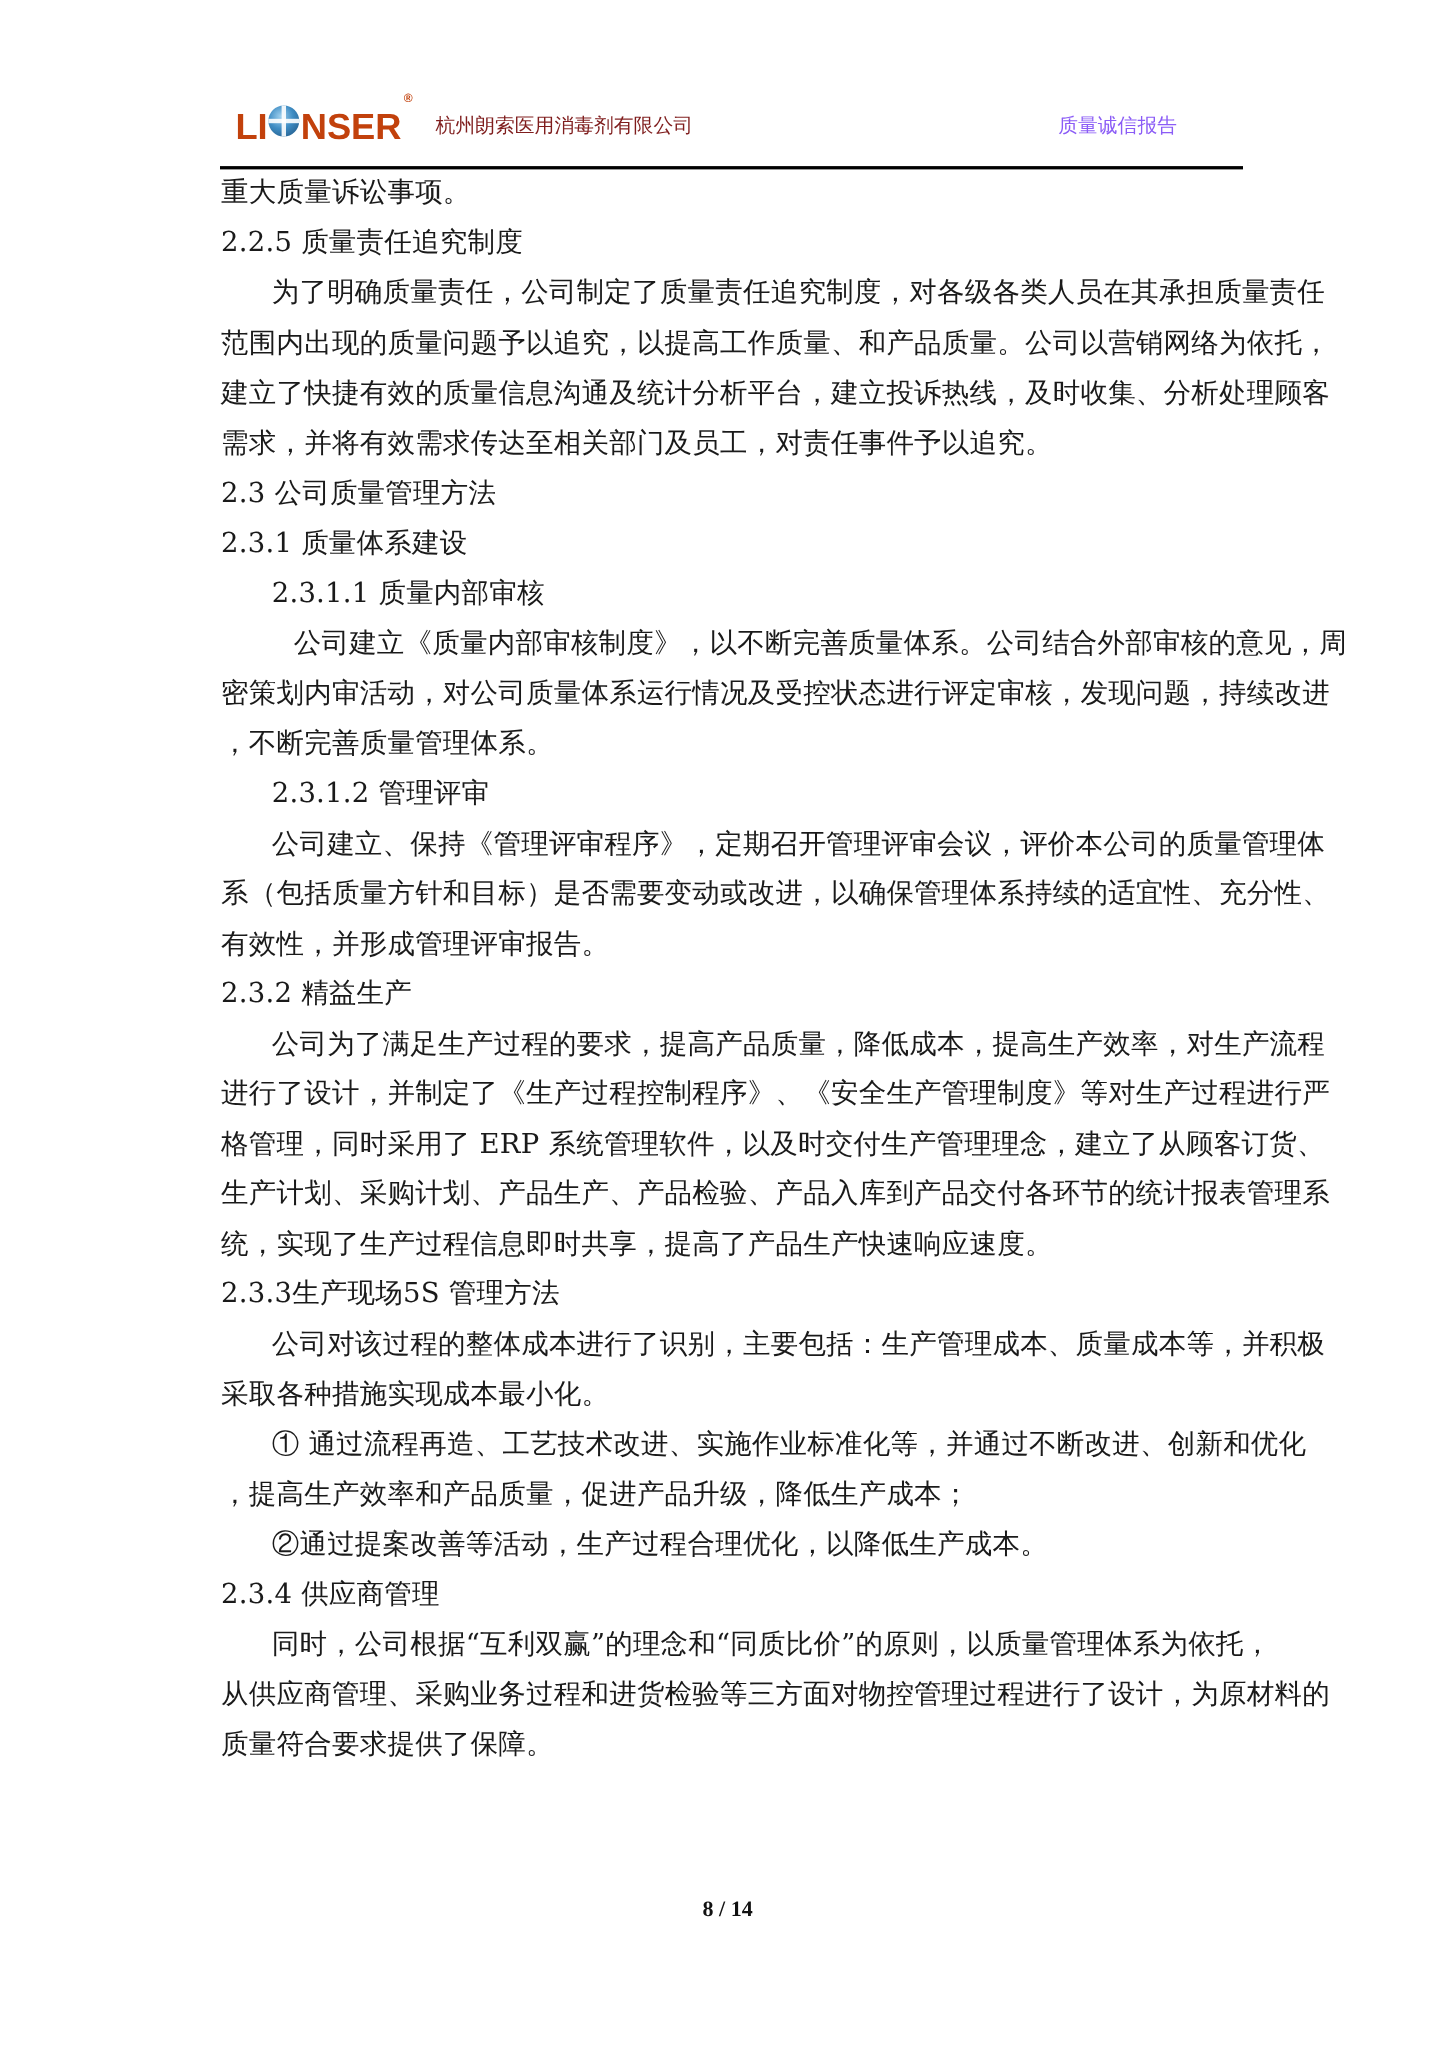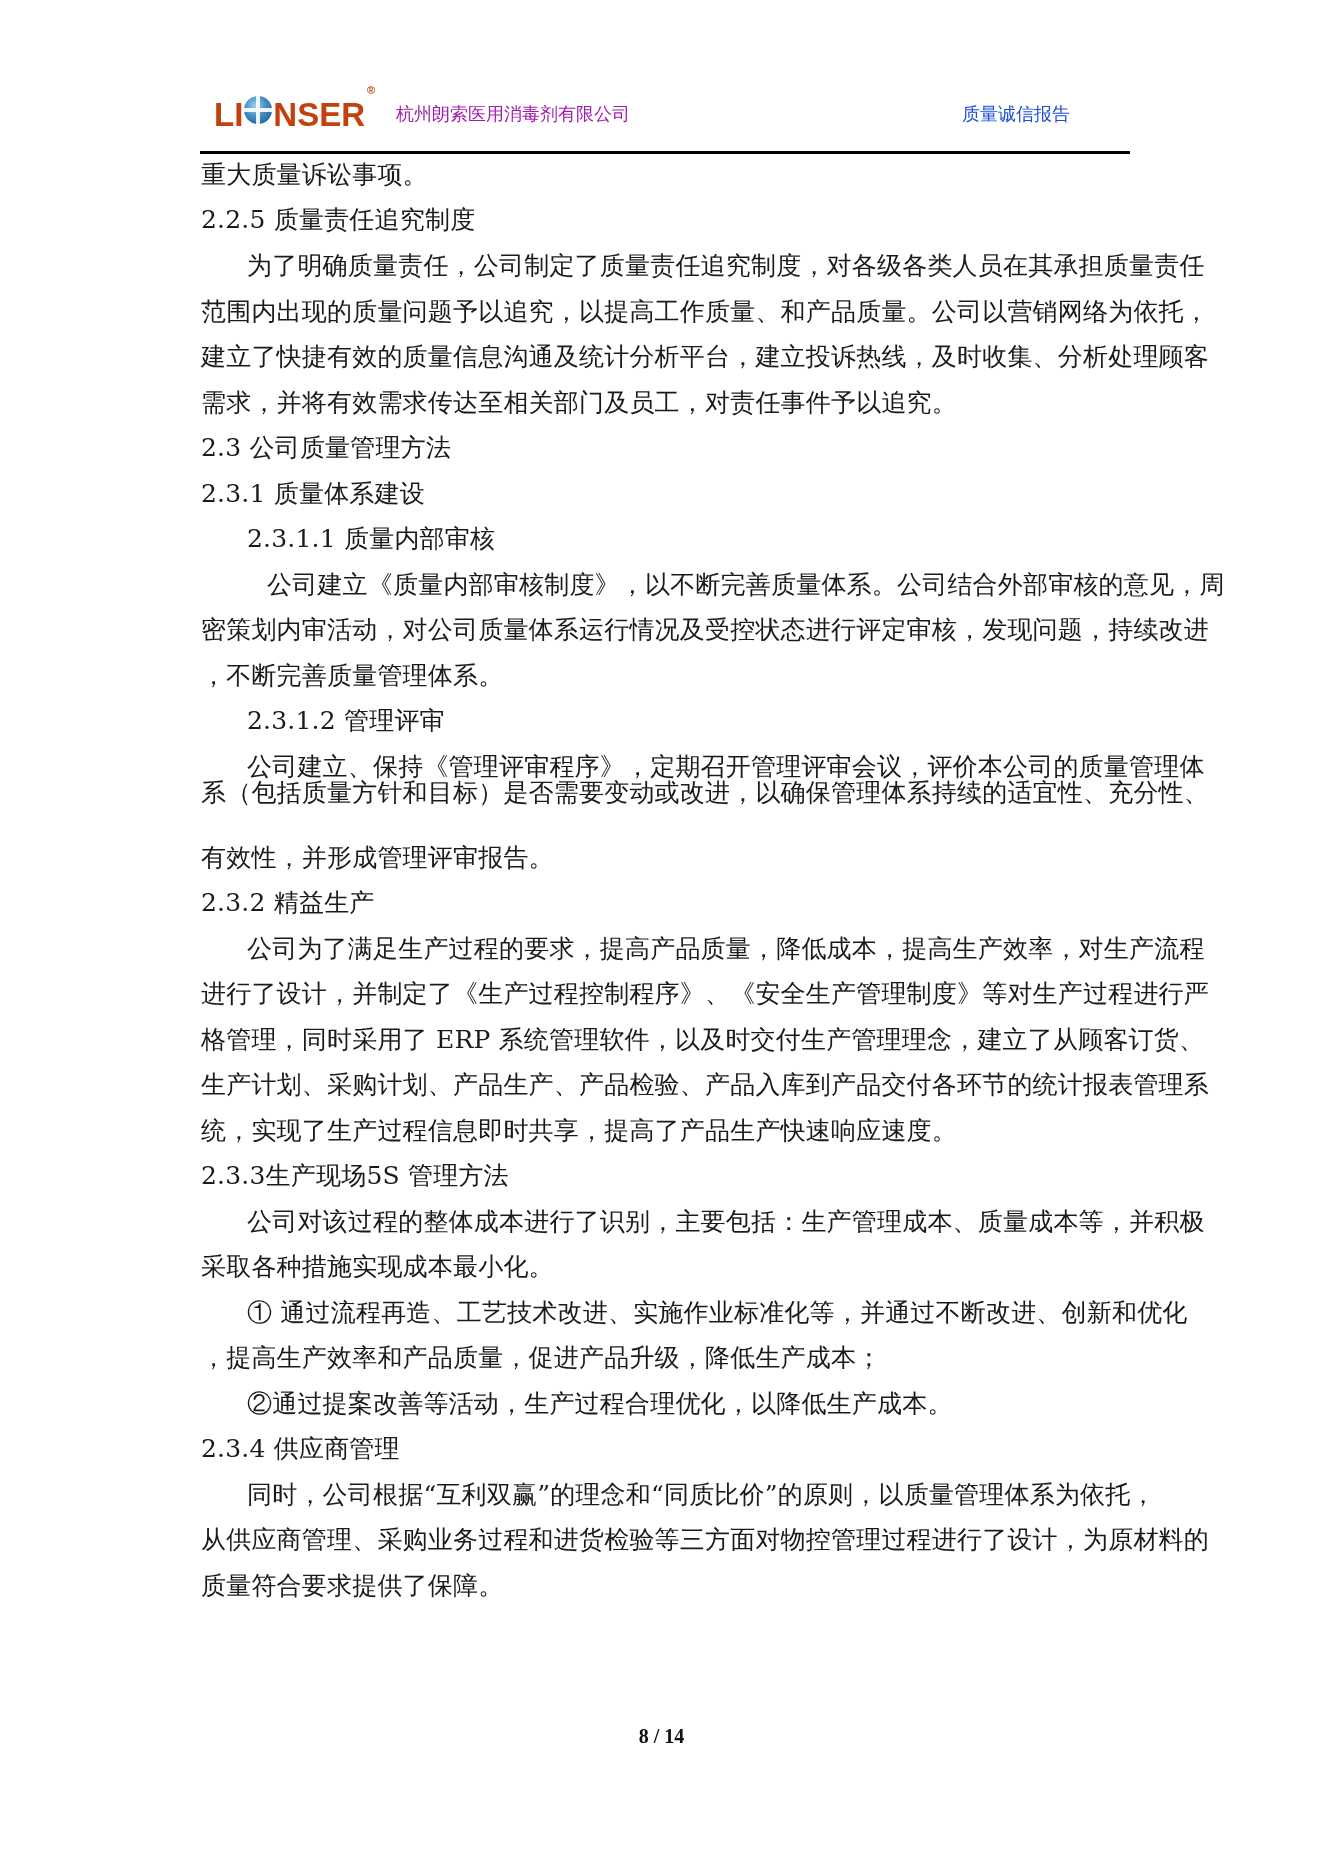--- a/index.html
+++ b/index.html
@@ -8,23 +8,23 @@
   .header { position: absolute; left: 200px; top: 96px; width: 930px; height: 40px; }
   .logo { position: absolute; left: 14px; top: 0; height: 40px; display: flex; 
           font-family: Liberation Sans, sans-serif; font-weight: 900; font-size: 33px;
           letter-spacing: 0px; color: #c2410c; }
   .logo .globe { display: inline-block; width: 28px; height: 28px; border-radius: 50%;
           background: radial-gradient(circle at 40% 35%, #9fd0ee 0%, #3f8dc4 45%, #1b4f7c 100%);
           position: relative; margin: 0 1px; }
   .logo .globe::before { content: ""; position: absolute; left: 12px; top: 0; width: 4px; height: 28px; background: #fff; opacity: .9; }
   .logo .globe::after { content: ""; position: absolute; left: 0; top: 12px; width: 28px; height: 4px; background: #fff; opacity: .9; }
   .logo .reg { font-size: 11px; font-weight: 700; position: relative; top: -12px; margin-left: 2px; }
-  .company { position: absolute; left: 196px; top: 6px; font-size: 18px; color: #a21caf;
+  .company { position: absolute; left: 196px; top: 6px; font-size: 18px; color: #7f1d1d;
              font-family: "DejaVu Sans", "Liberation Sans", sans-serif; }
-  .report-title { position: absolute; right: 60px; top: 6px; font-size: 18px; color: #1d4ed8;
+  .report-title { position: absolute; right: 60px; top: 6px; font-size: 18px; color: #8b5cf6;
              font-family: Liberation Sans, sans-serif; }
   .rule { position: absolute; left: 200px; top: 151px; width: 930px; height: 3px; background: #000; }
   .content { position: absolute; left: 201px; top: 158px; width: 930px; }
   .line { position: absolute; left: 0; height: 34px; line-height: 34px; font-size: 25px; white-space: nowrap;
           letter-spacing: 0.2px; }
   .indent1 { left: 46px; }
   .page-num { position: absolute; left: 0; width: 1323px; top: 1725px; text-align: center;
               font-family: "Liberation Serif", "DejaVu Serif", serif; font-weight: 700; font-size: 20px; color: #111; }
 </style>
 </head>
@@ -50,21 +50,21 @@
     <div class="line" style="top: 182px;">建立了快捷有效的质量信息沟通及统计分析平台，建立投诉热线，及时收集、分析处理顾客</div>
     <div class="line" style="top: 228px;">需求，并将有效需求传达至相关部门及员工，对责任事件予以追究。</div>
     <div class="line" style="top: 273px;">2.3 公司质量管理方法</div>
     <div class="line" style="top: 319px;">2.3.1 质量体系建设</div>
     <div class="line indent1" style="top: 364px;">2.3.1.1 质量内部审核</div>
     <div class="line indent1" style="top: 410px; margin-left: 20px;">公司建立《质量内部审核制度》，以不断完善质量体系。公司结合外部审核的意见，周</div>
     <div class="line" style="top: 455px;">密策划内审活动，对公司质量体系运行情况及受控状态进行评定审核，发现问题，持续改进</div>
     <div class="line" style="top: 501px;">，不断完善质量管理体系。</div>
     <div class="line indent1" style="top: 546px;">2.3.1.2 管理评审</div>
     <div class="line indent1" style="top: 592px;">公司建立、保持《管理评审程序》，定期召开管理评审会议，评价本公司的质量管理体</div>
-    <div class="line" style="top: 620px; font-family: Liberation Mono, monospace;">系（包括质量方针和目标）是否需要变动或改进，以确保管理体系持续的适宜性、充分性、</div>
+    <div class="line" style="top: 637px;">系（包括质量方针和目标）是否需要变动或改进，以确保管理体系持续的适宜性、充分性、</div>
     <div class="line" style="top: 683px;">有效性，并形成管理评审报告。</div>
     <div class="line" style="top: 728px;">2.3.2 精益生产</div>
     <div class="line indent1" style="top: 774px;">公司为了满足生产过程的要求，提高产品质量，降低成本，提高生产效率，对生产流程</div>
     <div class="line" style="top: 819px;">进行了设计，并制定了《生产过程控制程序》、《安全生产管理制度》等对生产过程进行严</div>
     <div class="line" style="top: 865px;">格管理，同时采用了 ERP 系统管理软件，以及时交付生产管理理念，建立了从顾客订货、</div>
     <div class="line" style="top: 910px;">生产计划、采购计划、产品生产、产品检验、产品入库到产品交付各环节的统计报表管理系</div>
     <div class="line" style="top: 956px;">统，实现了生产过程信息即时共享，提高了产品生产快速响应速度。</div>
     <div class="line" style="top: 1001px;">2.3.3生产现场5S 管理方法</div>
     <div class="line indent1" style="top: 1047px;">公司对该过程的整体成本进行了识别，主要包括：生产管理成本、质量成本等，并积极</div>
     <div class="line" style="top: 1092px;">采取各种措施实现成本最小化。</div>

